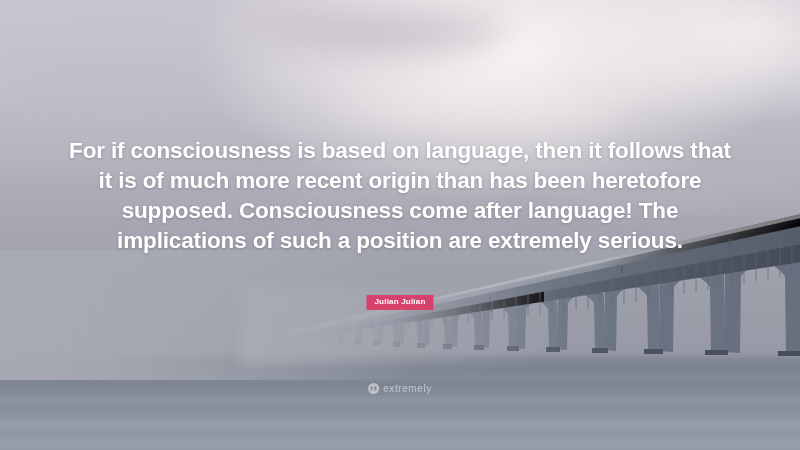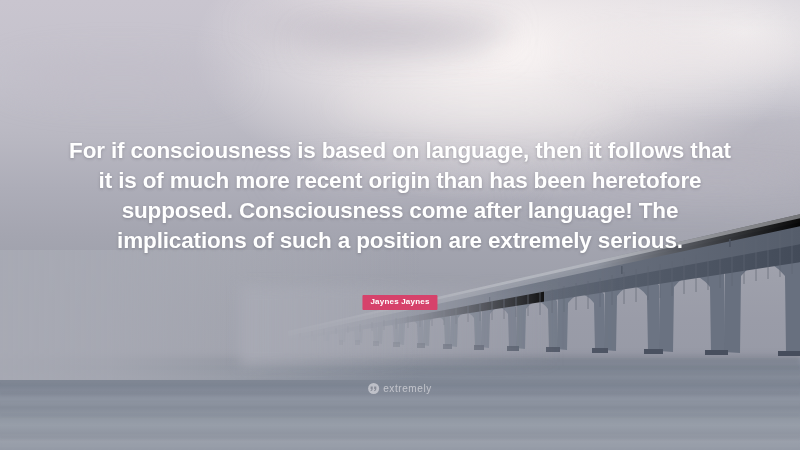--- a/index.html
+++ b/index.html
@@ -374,21 +374,21 @@
         <path d="M288,331 L801,214 L801,218 L288,333 Z" fill="#cdd0d6" opacity="0.55"></path>
       </g>
     </svg>
   </div>
 
   <div class="haze"></div>
   <div class="haze2"></div>
 
   <div class="quote">For if consciousness is based on language, then it follows that it is of much more recent origin than has been heretofore supposed. Consciousness come after language! The implications of such a position are extremely serious.</div>
 
-  <div class="author-badge">Jaynes Jaynes</div>
+  <div class="author-badge">Julian Julian</div>
 
   <div class="watermark">
     <span class="wm-icon">
       <svg width="7" height="6" viewBox="0 0 7 6">
         <path d="M0.4,0.5 h2.2 v2.4 q0,1.7 -2.2,2.4 v-1.1 q1,-0.4 1,-1.3 h-1 z
                  M4.0,0.5 h2.2 v2.4 q0,1.7 -2.2,2.4 v-1.1 q1,-0.4 1,-1.3 h-1 z" fill="#8d8f98"></path>
       </svg>
     </span>
     <span class="wm-text">extremely</span>
   </div>

